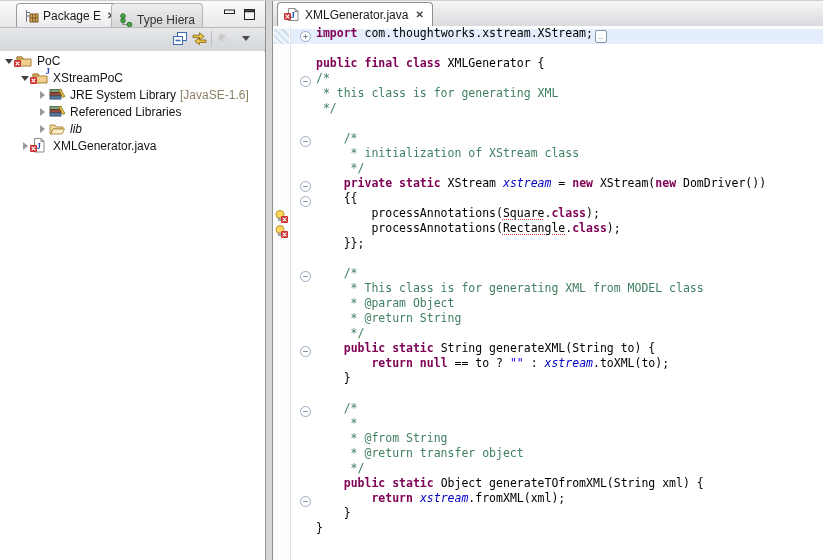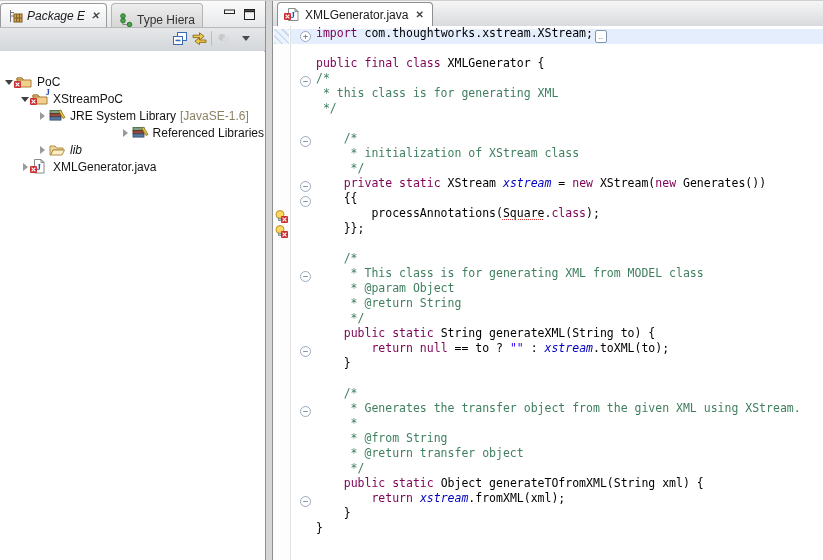--- a/index.html
+++ b/index.html
@@ -17,21 +17,21 @@
                border-radius:4px 4px 0 0;}
   .ptab.inactive{background:linear-gradient(#eeeeee,#d6d6d6);border:1px solid #b5b5b5;border-bottom:none;
                border-radius:4px 4px 0 0;color:#333;}
   .tab-close{font-size:10px;color:#444;font-weight:bold;margin-left:2px;cursor:pointer;}
   .winbtns{position:absolute;right:10px;top:5px;display:flex;gap:9px;}
   .lp-toolbar{position:absolute;left:0;top:27px;right:0;height:22px;}
   .tbtn{position:absolute;top:2px;width:18px;height:17px;display:flex;align-items:center;justify-content:center;cursor:pointer;}
   .tb-sep{position:absolute;top:3px;width:1px;height:15px;background:#bdbdbd;}
   .tri-down{width:0;height:0;border-left:4.5px solid transparent;border-right:4.5px solid transparent;border-top:5.5px solid #4a4a4a;}
 
-  .lp-tree{position:absolute;left:0;top:50px;right:1px;bottom:0;background:#fff;padding-top:22px;}
+  .lp-tree{position:absolute;left:0;top:50px;right:1px;bottom:0;background:#fff;padding-top:1px;}
   .trow{height:17px;display:flex;align-items:center;font-size:12px;color:#141414;white-space:nowrap;cursor:default;}
   .arrow{width:10px;height:10px;flex:none;position:relative;margin-right:2px;}
   .arrow.expanded::after{content:"";position:absolute;top:3px;left:1px;border-left:4px solid transparent;border-right:4px solid transparent;border-top:5px solid #404040;}
   .arrow.collapsed::after{content:"";position:absolute;top:1px;left:3px;border-top:4px solid transparent;border-bottom:4px solid transparent;border-left:5px solid #9a9a9a;}
   .ticon{width:17px;height:16px;flex:none;position:relative;margin-right:4px;}
   .err-badge{position:absolute;left:-2px;bottom:-1px;}
   .tlabel{flex:none;}
   .tsuffix{flex:none;color:#8a8164;margin-left:4px;}
 
   
@@ -50,38 +50,38 @@
   .hatch{position:absolute;left:1px;width:15px;height:15px;
          background:repeating-linear-gradient(45deg,#c9dcf0 0 2px,#edf3fa 2px 5px);}
   .mk{position:absolute;left:1px;width:16px;height:15px;cursor:pointer;}
   .fold-bar{position:absolute;left:18px;top:0;width:23px;bottom:0;z-index:2;}
   .fold{position:absolute;left:9px;width:11px;height:11px;border:1px solid #9aaabf;border-radius:50%;
         background:#fff;box-sizing:border-box;font-size:9px;line-height:8px;text-align:center;color:#5a6e8a;
         font-family:"DejaVu Sans Mono",monospace;cursor:pointer;}
   .code{position:absolute;left:41px;top:0;right:0;bottom:0;z-index:1;cursor:text;}
   .cline{height:15px;line-height:15px;font-family:"DejaVu Sans Mono",monospace;font-size:11.5px;
          white-space:pre;padding-left:2px;}
-  .s-kw{color:#7f0055;font-weight:normal;}
+  .s-kw{color:#7f0055;font-weight:bold;}
   .s-def{color:#000;}
   .s-com{color:#3f7f5f;}
   .s-field{color:#0000c0;font-style:italic;}
   .s-str{color:#2a00ff;}
   .s-err{color:#000;text-decoration-line:underline;text-decoration-style:dotted;text-decoration-color:#e03030;text-underline-offset:2px;}
   .fold-box{display:inline-block;width:10px;height:11px;border:1px solid #8396ab;border-radius:2px;background:#fff;
             vertical-align:-2px;margin-left:2px;font-size:8px;line-height:11px;text-align:center;color:#667;}
 </style>
 </head>
 <body>
 
 <div class="app">
 
   <div class="lp">
     <div class="lp-header">
       <div class="lp-tabrow">
-        <div class="ptab active" style="left:0;font-style:italic;">
+        <div class="ptab active" style="left:16px;">
           <span class="ticon" style="width:15px;height:14px;margin:0;">
             <svg width="15" height="14">
                 <line x1="2.5" y1="1" x2="2.5" y2="13" stroke="#777" stroke-width="1"></line>
                 <line x1="2.5" y1="3.5" x2="6" y2="3.5" stroke="#777" stroke-width="1"></line>
                 <line x1="2.5" y1="7" x2="6" y2="7" stroke="#777" stroke-width="1"></line>
                 <rect x="6" y="5" width="8" height="8" fill="#d9a55a" stroke="#7a5a20"></rect>
                 <line x1="8.7" y1="5" x2="8.7" y2="13" stroke="#7a5a20"></line>
                 <line x1="11.4" y1="5" x2="11.4" y2="13" stroke="#7a5a20"></line>
                 <line x1="6" y1="9" x2="14" y2="9" stroke="#7a5a20"></line>
               </svg>
@@ -168,21 +168,21 @@
           <span class="arrow collapsed"></span>
           <span class="ticon"><svg width="17" height="14">
               <rect x="1" y="2.5" width="11" height="3.2" fill="#7da07d" stroke="#3f5f3f" stroke-width="0.8"></rect>
               <rect x="1" y="5.7" width="11" height="3.2" fill="#9a4a3a" stroke="#5a2a20" stroke-width="0.8"></rect>
               <rect x="1" y="8.9" width="11" height="3.2" fill="#5a7aa0" stroke="#2f4a6a" stroke-width="0.8"></rect>
               <path d="M11.5 2 L16 9.5 L14 10.5 L9.8 3.3 z" fill="#e8c84a" stroke="#8a6a10" stroke-width="0.8"></path>
             </svg></span>
           <span class="tlabel">JRE System Library</span>
           <span class="tsuffix">[JavaSE-1.6]</span>
         </div>
-        <div class="trow" style="padding-left: 37px; justify-content: flex-end;">
+        <div class="trow" style="padding-left: 37px;">
           <span class="arrow collapsed"></span>
           <span class="ticon"><svg width="17" height="14">
               <rect x="1" y="2.5" width="11" height="3.2" fill="#7da07d" stroke="#3f5f3f" stroke-width="0.8"></rect>
               <rect x="1" y="5.7" width="11" height="3.2" fill="#9a4a3a" stroke="#5a2a20" stroke-width="0.8"></rect>
               <rect x="1" y="8.9" width="11" height="3.2" fill="#5a7aa0" stroke="#2f4a6a" stroke-width="0.8"></rect>
               <path d="M11.5 2 L16 9.5 L14 10.5 L9.8 3.3 z" fill="#e8c84a" stroke="#8a6a10" stroke-width="0.8"></path>
             </svg></span>
           <span class="tlabel">Referenced Libraries</span>
         </div>
         <div class="trow" style="padding-left: 37px; font-style: italic;">
@@ -262,36 +262,36 @@
           <div class="cline"><span class="s-kw">import</span><span class="s-def"> com.thoughtworks.xstream.XStream;</span><span class="fold-box">‥</span></div>
           <div class="cline"></div>
           <div class="cline"><span class="s-kw">public final class</span><span class="s-def"> XMLGenerator {</span></div>
           <div class="cline"><span class="s-com">/*</span></div>
           <div class="cline"><span class="s-com"> * this class is for generating XML</span></div>
           <div class="cline"><span class="s-com"> */</span></div>
           <div class="cline"></div>
           <div class="cline"><span class="s-com">    /*</span></div>
           <div class="cline"><span class="s-com">     * initialization of XStream class</span></div>
           <div class="cline"><span class="s-com">     */</span></div>
-          <div class="cline"><span class="s-def">    </span><span class="s-kw">private static</span><span class="s-def"> XStream </span><span class="s-field">xstream</span><span class="s-def"> = </span><span class="s-kw">new</span><span class="s-def"> XStream(</span><span class="s-kw">new</span><span class="s-def"> Generates())</span></div>
+          <div class="cline"><span class="s-def">    </span><span class="s-kw">private static</span><span class="s-def"> XStream </span><span class="s-field">xstream</span><span class="s-def"> = </span><span class="s-kw">new</span><span class="s-def"> XStream(</span><span class="s-kw">new</span><span class="s-def"> DomDriver())</span></div>
           <div class="cline"><span class="s-def">    {{</span></div>
           <div class="cline"><span class="s-def">        processAnnotations(</span><span class="s-err">Square</span><span class="s-def">.</span><span class="s-kw">class</span><span class="s-def">);</span></div>
+          <div class="cline"><span class="s-def">        processAnnotations(</span><span class="s-err">Rectangle</span><span class="s-def">.</span><span class="s-kw">class</span><span class="s-def">);</span></div>
           <div class="cline"><span class="s-def">    }};</span></div>
           <div class="cline"></div>
           <div class="cline"><span class="s-com">    /*</span></div>
           <div class="cline"><span class="s-com">     * This class is for generating XML from MODEL class</span></div>
           <div class="cline"><span class="s-com">     * @param Object</span></div>
           <div class="cline"><span class="s-com">     * @return String</span></div>
           <div class="cline"><span class="s-com">     */</span></div>
           <div class="cline"><span class="s-def">    </span><span class="s-kw">public static</span><span class="s-def"> String generateXML(String to) {</span></div>
           <div class="cline"><span class="s-def">        </span><span class="s-kw">return null</span><span class="s-def"> == to ? </span><span class="s-str">""</span><span class="s-def"> : </span><span class="s-field">xstream</span><span class="s-def">.toXML(to);</span></div>
           <div class="cline"><span class="s-def">    }</span></div>
           <div class="cline"></div>
           <div class="cline"><span class="s-com">    /*</span></div>
-          <div class="cline"><span class="s-com">     * Generates the transfer object from the given XML using XStream.</span></div>
           <div class="cline"><span class="s-com">     *</span></div>
           <div class="cline"><span class="s-com">     * @from String</span></div>
           <div class="cline"><span class="s-com">     * @return transfer object</span></div>
           <div class="cline"><span class="s-com">     */</span></div>
           <div class="cline"><span class="s-def">    </span><span class="s-kw">public static</span><span class="s-def"> Object generateTOfromXML(String xml) {</span></div>
           <div class="cline"><span class="s-def">        </span><span class="s-kw">return</span><span class="s-def"> </span><span class="s-field">xstream</span><span class="s-def">.fromXML(xml);</span></div>
           <div class="cline"><span class="s-def">    }</span></div>
           <div class="cline"><span class="s-def">}</span></div>
         </div>
     </div>

